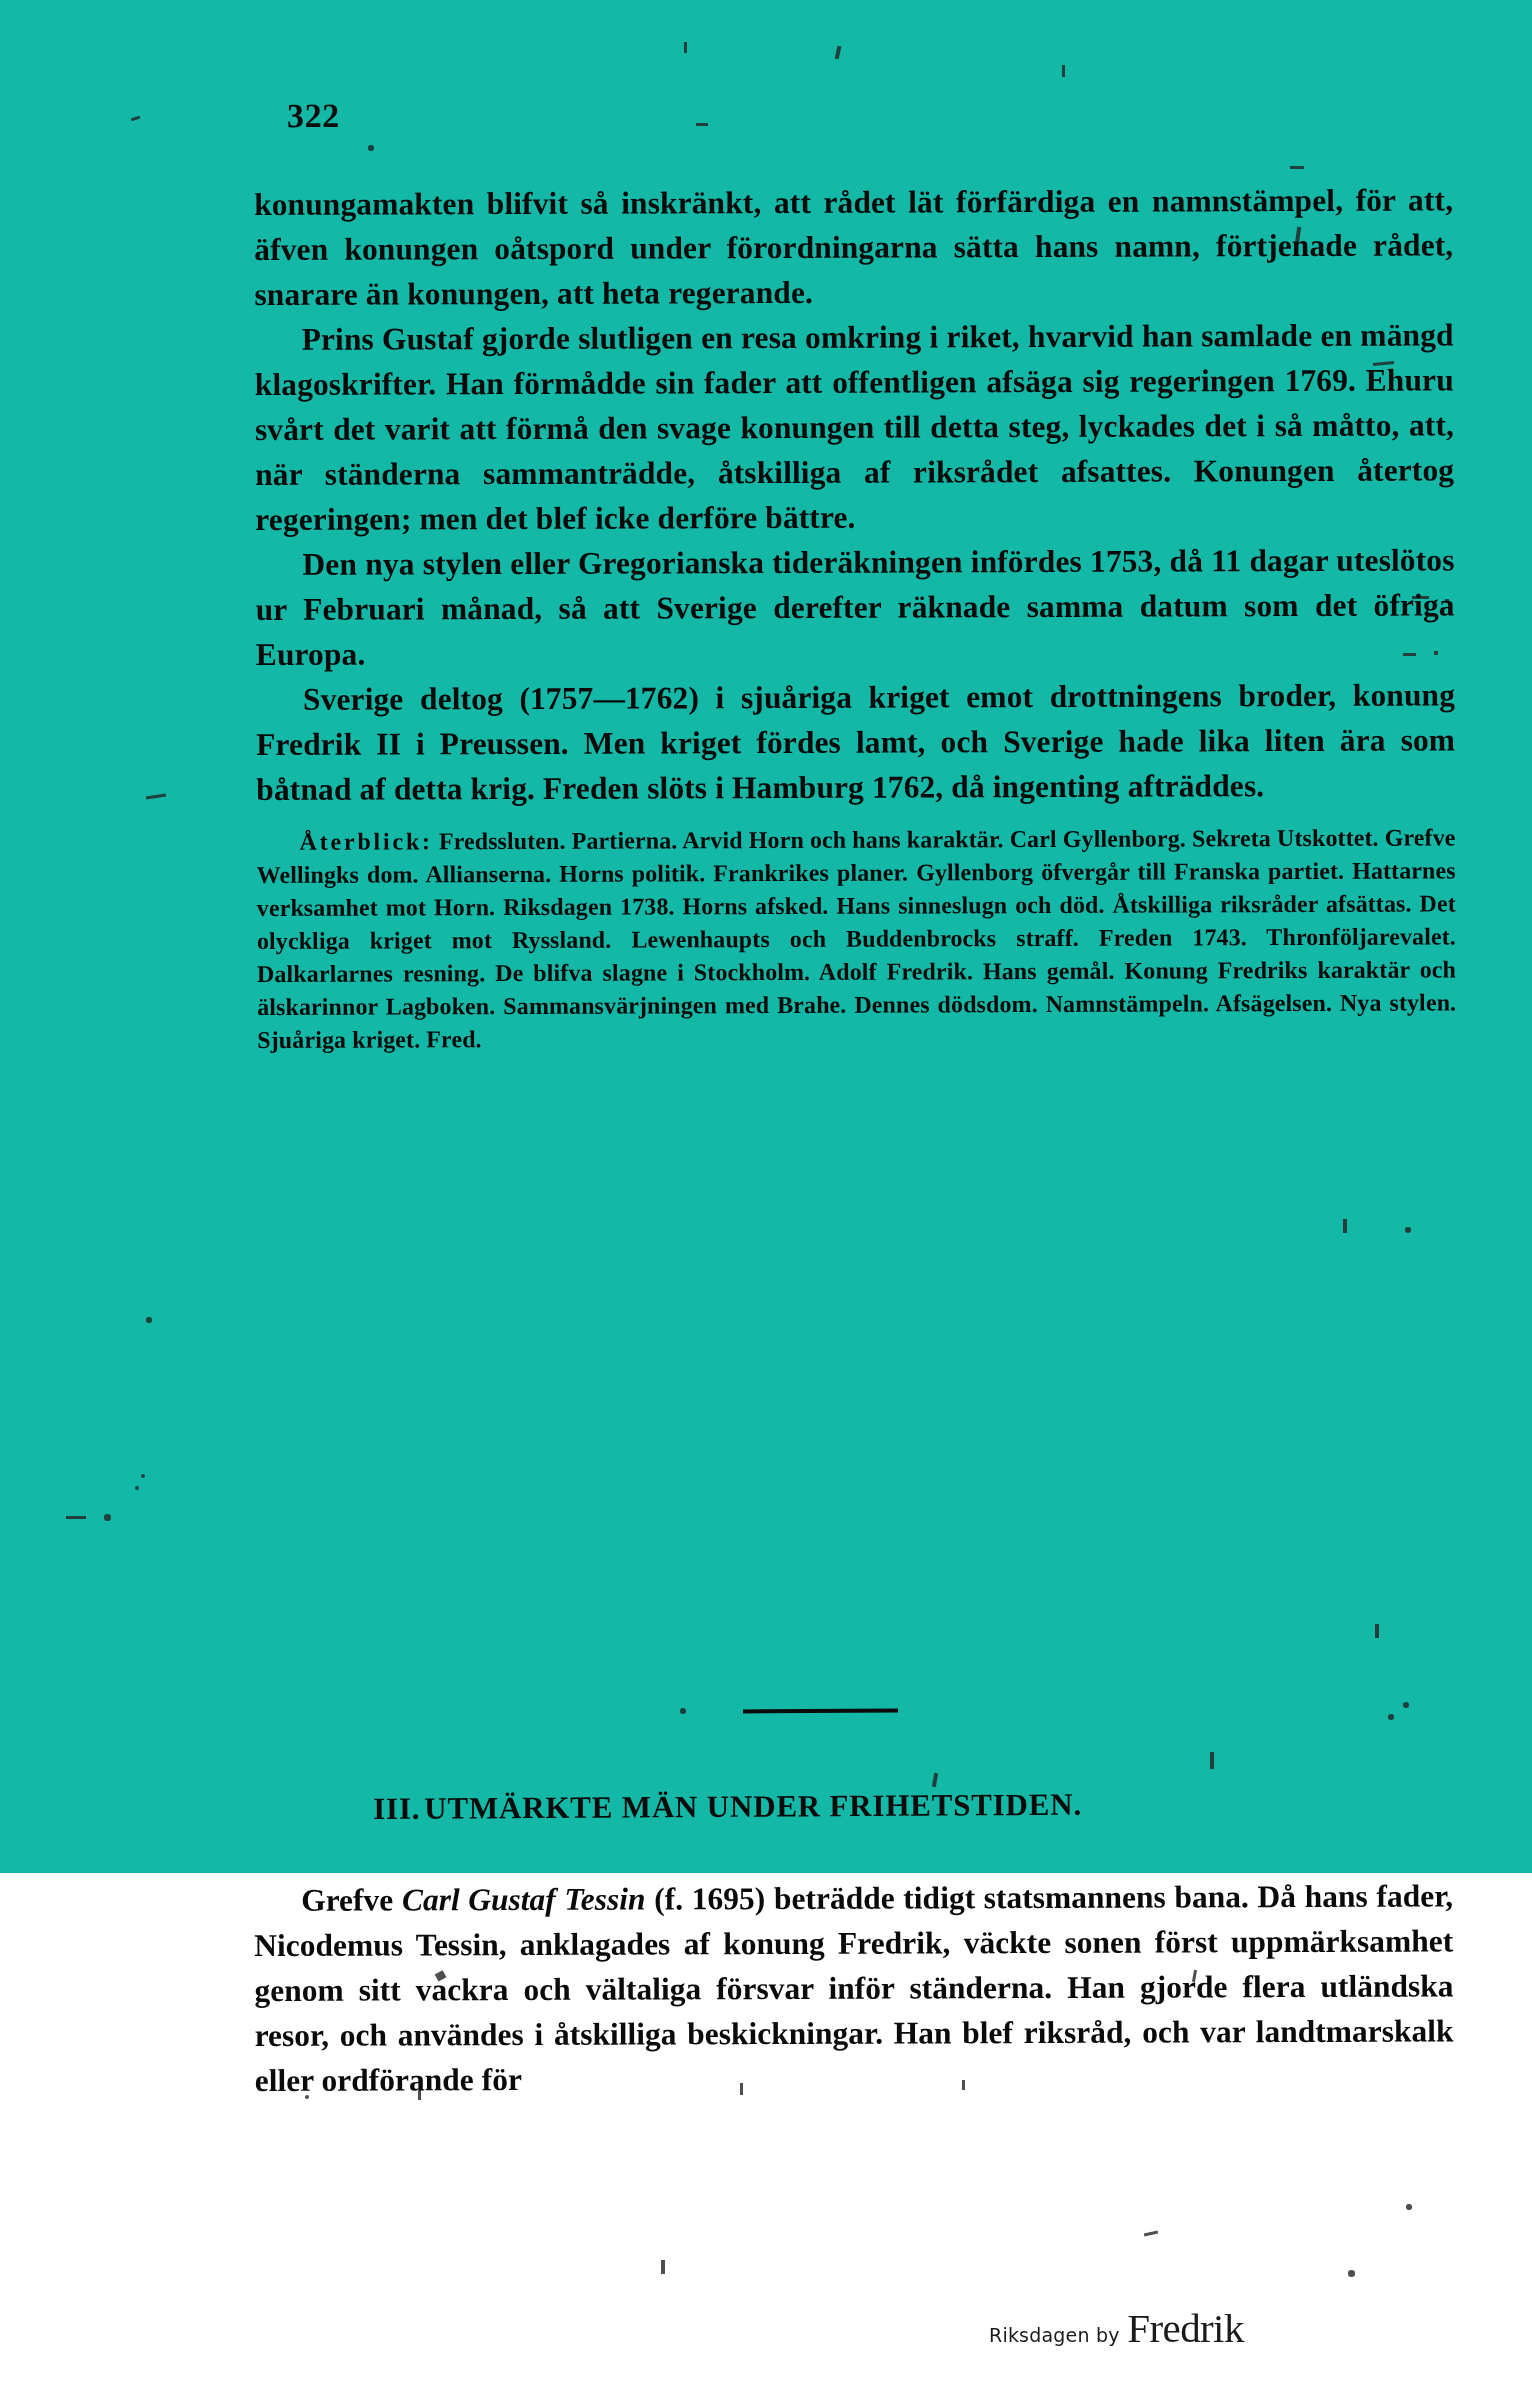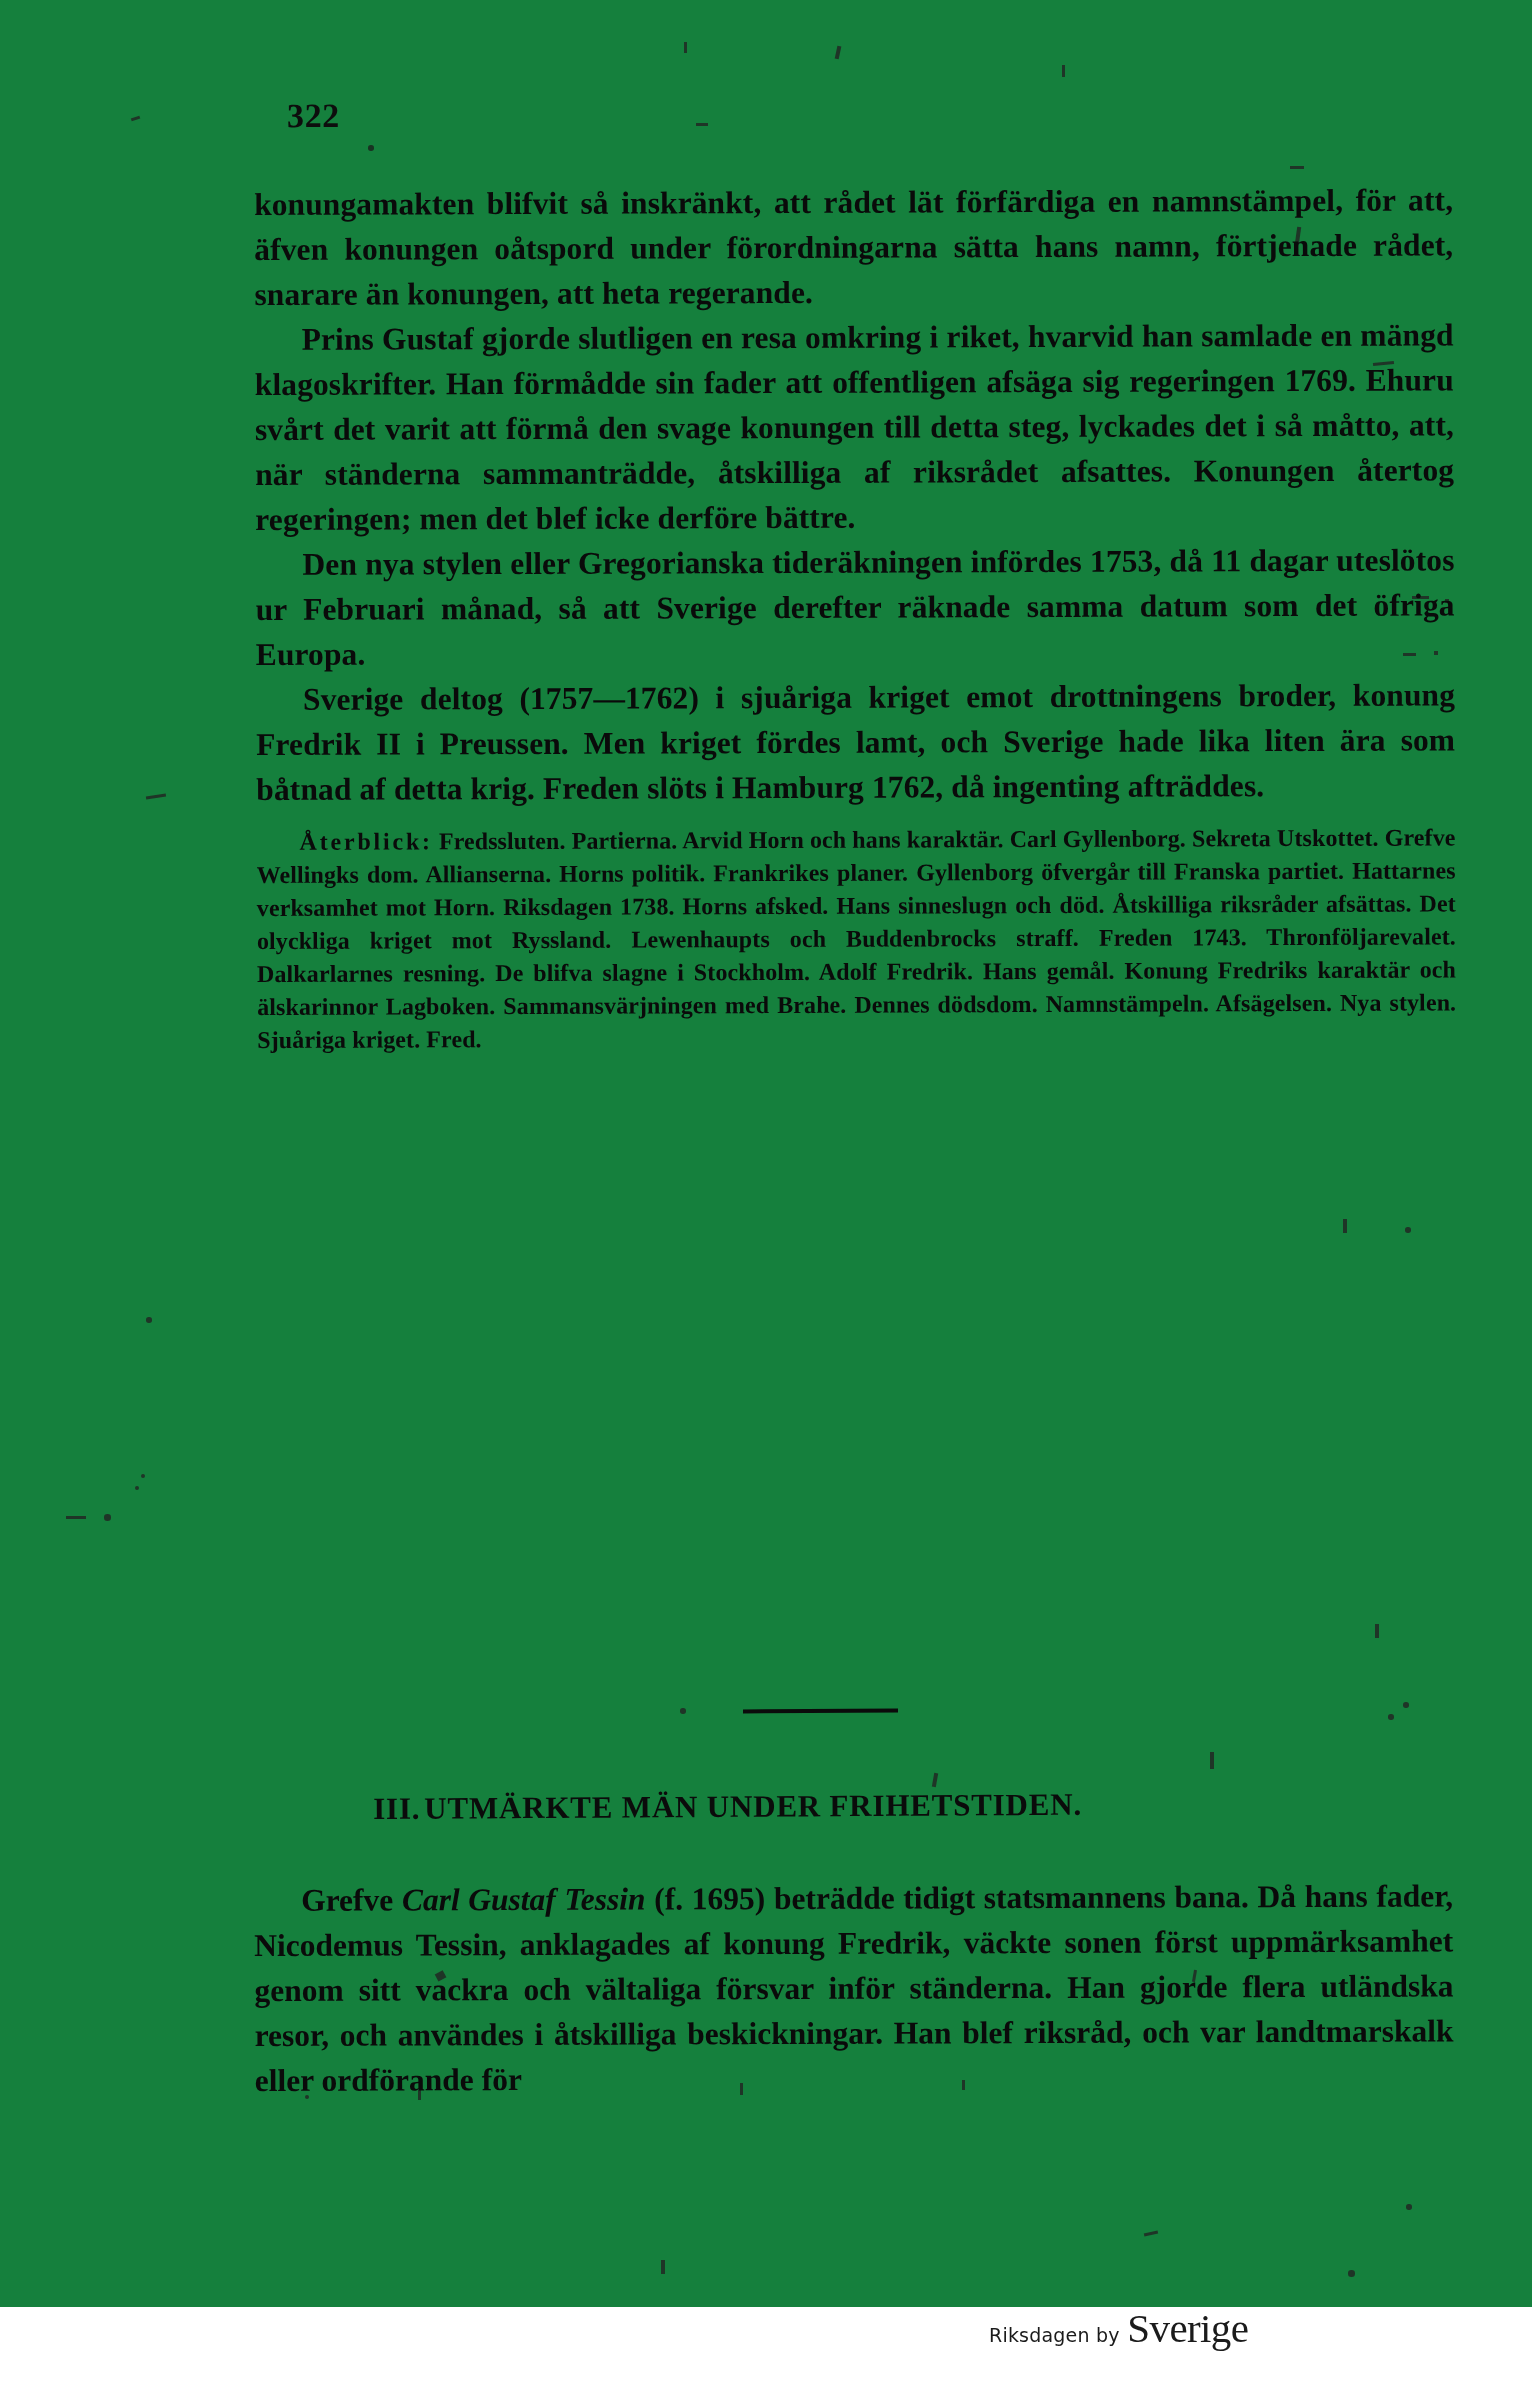--- a/index.html
+++ b/index.html
@@ -14,22 +14,22 @@
     font-family: "Liberation Serif", "DejaVu Serif", serif;
     color: #000000;
     overflow: hidden;
   }
 
   
   #page {
     position: absolute;
     left: 0; top: 0;
     width: 1532px;
-    height: 2307px;
-    background: #15803d;
+    height: 1873px;
+    background: #14b8a6;
   }
 
   
   .speck {
     position: absolute;
     background: #1a1a1a;
     border-radius: 50%;
     opacity: .75;
   }
   .tick {
@@ -230,17 +230,17 @@
   <div id="section-heading">
     <span class="numeral">III.</span><span>UTMÄRKTE MÄN UNDER FRIHETSTIDEN.</span>
   </div>
 
   <div id="closing">
     <p><span>Grefve </span><span class="tessin-name">Carl Gustaf Tessin</span><span> (f. 1695) beträdde tidigt statsmannens bana. Då hans fader, Nicodemus Tessin, anklagades af konung Fredrik, väckte sonen först uppmärksamhet genom sitt vackra och vältaliga försvar inför ständerna. Han gjorde flera utländska resor, och användes i åtskilliga beskickningar. Han blef riksråd, och var landtmarskalk eller ordförande för</span></p>
   </div>
 
   <div id="footer">
     <span class="dig">Riksdagen by</span>
-    <span class="goog">Sverige</span>
+    <span class="goog">Fredrik</span>
   </div>
 
 </div>
 
 
 </body></html>

